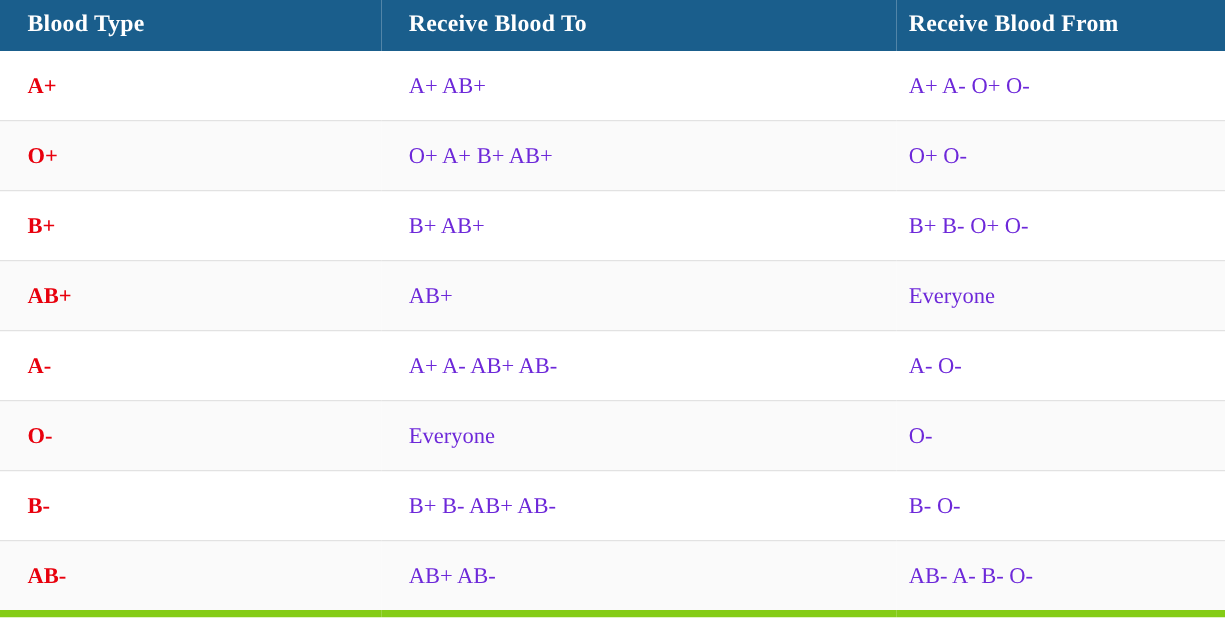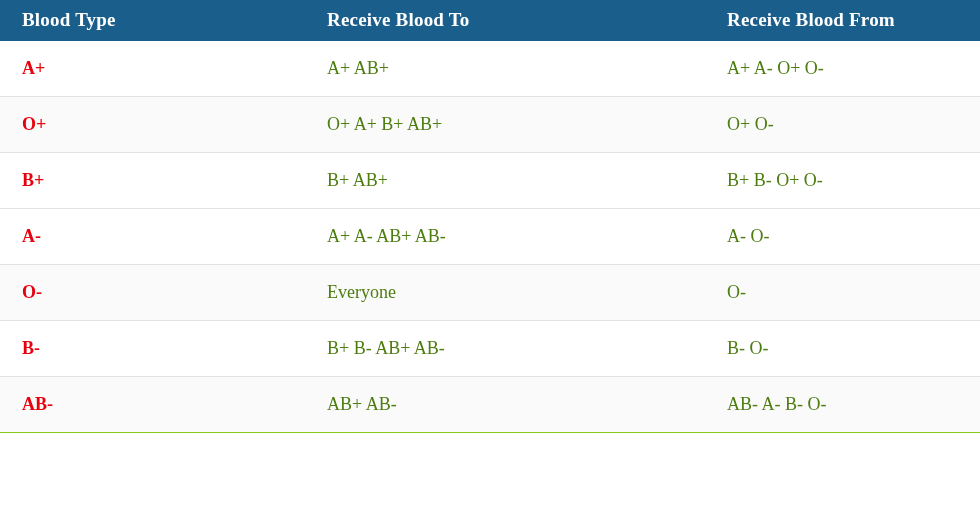--- a/index.html
+++ b/index.html
@@ -39,37 +39,37 @@
     vertical-align: middle;
     white-space: nowrap;
     overflow: hidden;
     margin-left: 44px;
   }
   thead th.col2 { padding-left: 22px; }
   thead th.col3 { padding-left: 10px; }
 
   tbody td {
     font-size: 18px;
-    color: #4d7c0f;
+    color: #6d28d9;
     padding: 17px 0 17px 22px;
     border-bottom: 1px solid #e2e2e2;
     vertical-align: middle;
     white-space: nowrap;
     overflow: hidden;
   }
   tbody tr.alt td {
     background: #fafafa;
   }
   tbody td.type {
     color: #e8000d;
     font-weight: bold;
   }
   tbody td.col3 { padding-left: 10px; }
   tbody tr:last-child td {
-    border-bottom: 1px solid #84cc16;
+    border-bottom: 6px solid #84cc16;
   }
   .spacer {
     height: 18px;
     background: #ffffff;
   }
 </style>
 </head>
 <body>
 
 <div class="page">
@@ -95,20 +95,25 @@
       <tr class="alt">
         <td class="type">O+</td>
         <td class="col2">O+ A+ B+ AB+</td>
         <td class="col3">O+ O-</td>
       </tr>
       <tr>
         <td class="type">B+</td>
         <td class="col2">B+ AB+</td>
         <td class="col3">B+ B- O+ O-</td>
       </tr>
+      <tr class="alt">
+        <td class="type">AB+</td>
+        <td class="col2">AB+</td>
+        <td class="col3">Everyone</td>
+      </tr>
       <tr>
         <td class="type">A-</td>
         <td class="col2">A+ A- AB+ AB-</td>
         <td class="col3">A- O-</td>
       </tr>
       <tr class="alt">
         <td class="type">O-</td>
         <td class="col2">Everyone</td>
         <td class="col3">O-</td>
       </tr>

